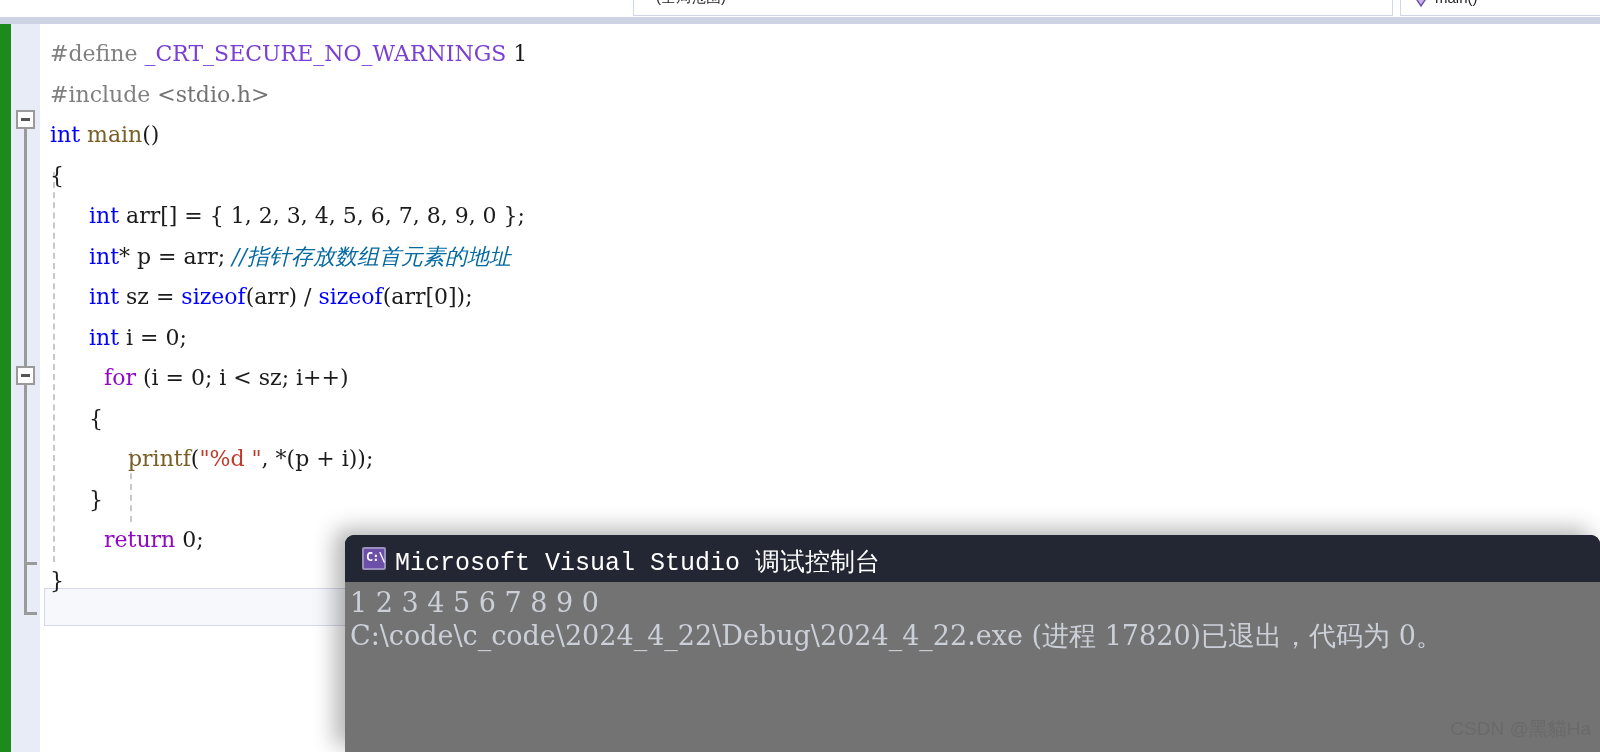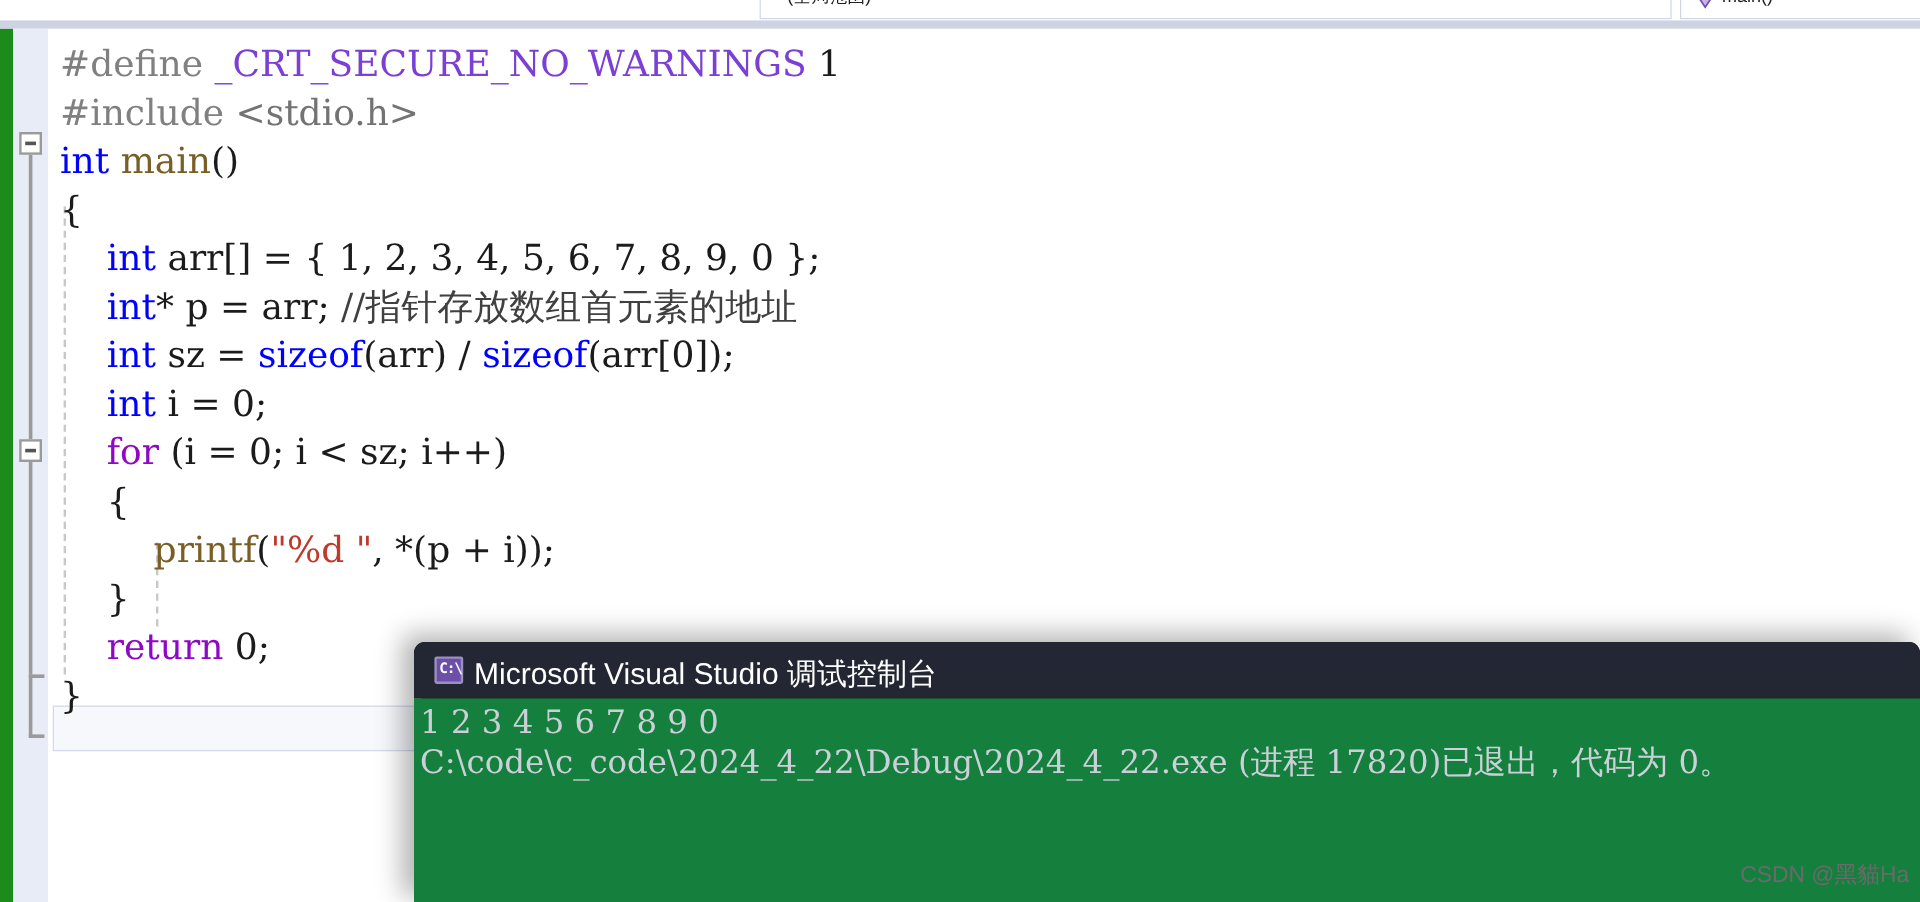--- a/index.html
+++ b/index.html
@@ -69,35 +69,35 @@
     position:absolute;width:3px;background:#9a9a9a;
   }
   .outline-foot{
     position:absolute;height:3px;background:#9a9a9a;
   }
 
   
   #code{
     position:absolute;left:40px;top:0;width:1560px;height:728px;
     font-family:"DejaVu Serif", serif;
-    font-size:30px;
+    font-size:22px;
     line-height:40px;
     white-space:pre;
   }
   .ln{position:absolute;left:0;white-space:pre;}
   .tok{white-space:pre;}
 
   .c-default{color:#1b1b1b;}
   .c-pre{color:#808080;}        
   .c-macro{color:#7b3fd4;}      
   .c-string{color:#737373;}     
   .c-keyword{color:#0000ff;}    
   .c-func{color:#795e26;margin-top:17px;}       
-  .c-comment{color:#404040;}    
-  .c-ctrl{color:#8f08c4;}
+  .c-comment{color:#0369a1;font-style:italic;}    
+  .c-ctrl{color:#8f08c4;margin-left:15px;}
   .c-fmt{color:#c0392b;}
 
   
   .indent-guide{
     position:absolute;width:0;border-left:2px dashed #c8c8c8;
   }
 
   
   #current-line{
     position:absolute;left:44px;top:564px;width:1050px;height:38px;
@@ -122,27 +122,27 @@
     background:#6b4fa8;border:2px solid #9b8fc0;box-sizing:border-box;
     border-radius:2px;
   }
   #console-icon span{
     position:absolute;left:2px;top:1px;
     font-family:"DejaVu Sans Mono", monospace;font-size:12px;font-weight:bold;
     color:#ffffff;letter-spacing:-1px;
   }
   #console-title{
     position:absolute;left:50px;top:10px;
-    font-family:Liberation Sans, sans-serif;font-size:25px;color:#ffffff;
+    font-family:Liberation Mono, monospace;font-size:25px;color:#ffffff;
     white-space:nowrap;
     text-align:center;
   }
   #console-body{
     position:absolute;left:0;top:47px;width:1255px;height:170px;
-    background:#15803d;
+    background:#737373;
     font-family:"DejaVu Serif", serif;
     font-size:27px;line-height:33px;
     color:#cbd0d8;
   }
   .cline{
     position:absolute;left:5px;white-space:pre;
   }
   #console-scroll{
     position:absolute;left:0;top:47px;width:6px;height:170px;
     background:#3b3b3b;

